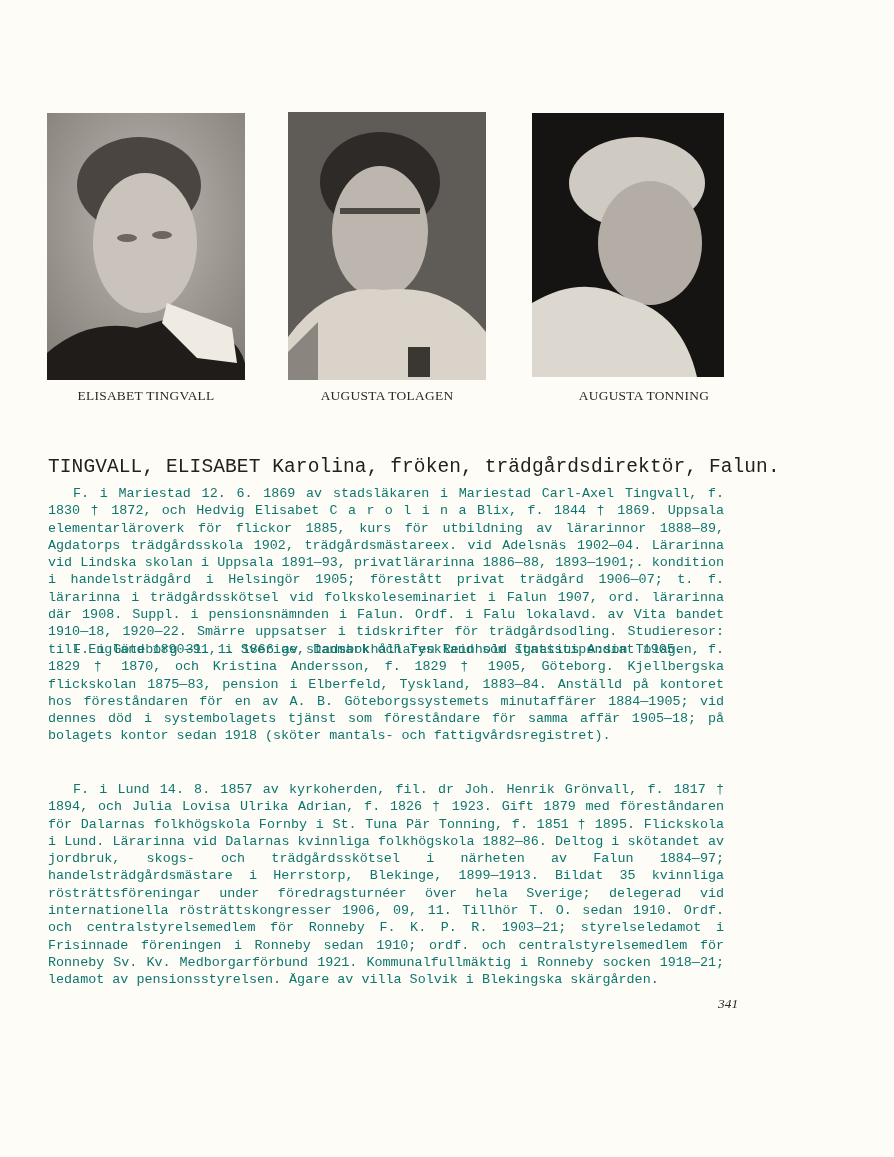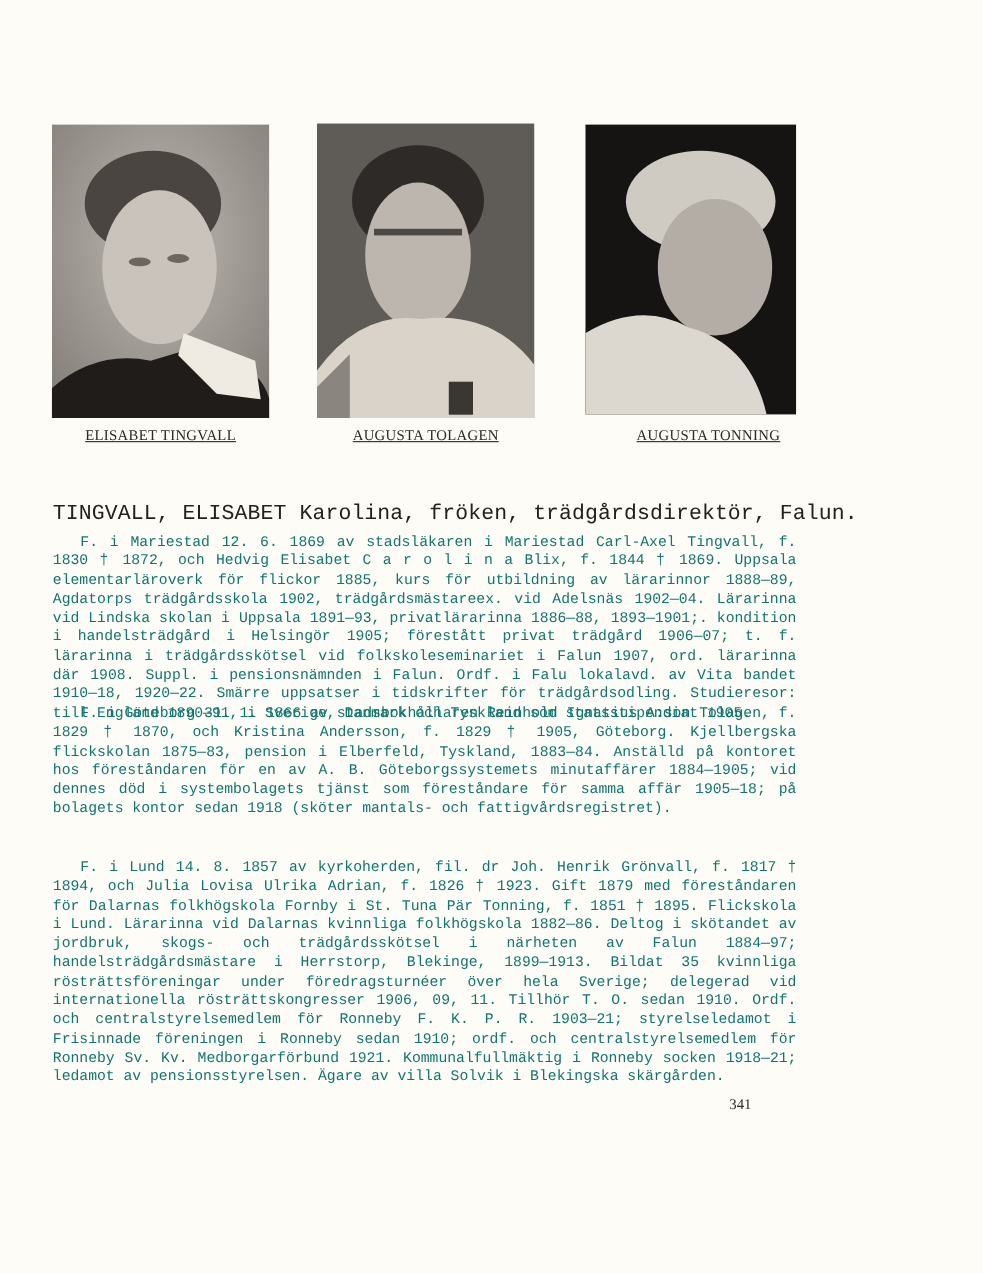--- a/index.html
+++ b/index.html
@@ -1,24 +1,24 @@
 <!DOCTYPE html>
 <html><head>
 <meta charset="utf-8">
 <style>
   html,body{margin:0;padding:0;}
   body{width:894px;height:1157px;background:#fdfcf6;position:relative;overflow:hidden;
        font-family:"Liberation Serif","DejaVu Serif",serif;color:#2a2622;}
   .photo{position:absolute;overflow:hidden;}
   .photo svg{display:block;width:100%;height:100%;}
-  .caption{position:absolute;top:388px;font-size:13.4px;letter-spacing:0.3px;text-align:center;white-space:nowrap;color:#2c2824;text-decoration:underline;}
+  .caption{position:absolute;top:388px;font-size:13.4px;letter-spacing:0.3px;text-align:center;white-space:nowrap;color:#2c2824;}
   .entry{position:absolute;left:48px;width:676px;font-family:Liberation Mono, monospace;}
   .heading{font-size:19.5px;line-height:24px;margin:0 0 6px 0;white-space:nowrap;letter-spacing:0.1px;font-weight:normal;color:#24201c;}
   .body{font-size:13.4px;line-height:17.3px;text-align:justify;text-indent:25px;margin:0;color:#0f766e;}
-  .pagenum{position:absolute;left:663px;top:996px;font-size:13.4px;color:#2e2a26;}
+  .pagenum{position:absolute;left:718px;top:996px;font-size:13.4px;color:#2e2a26;font-style:italic;}
 </style>
 </head>
 <body>
 
 <div class="photo" style="left:47px;top:113px;width:198px;height:267px;">
   <svg viewBox="0 0 198 267" preserveAspectRatio="none">
     <defs>
       <radialGradient id="bg1" cx="0.5" cy="0.4" r="0.8">
         <stop offset="0" stop-color="#bdb8b1"></stop>
           <stop offset="1" stop-color="#7d7872"></stop>

